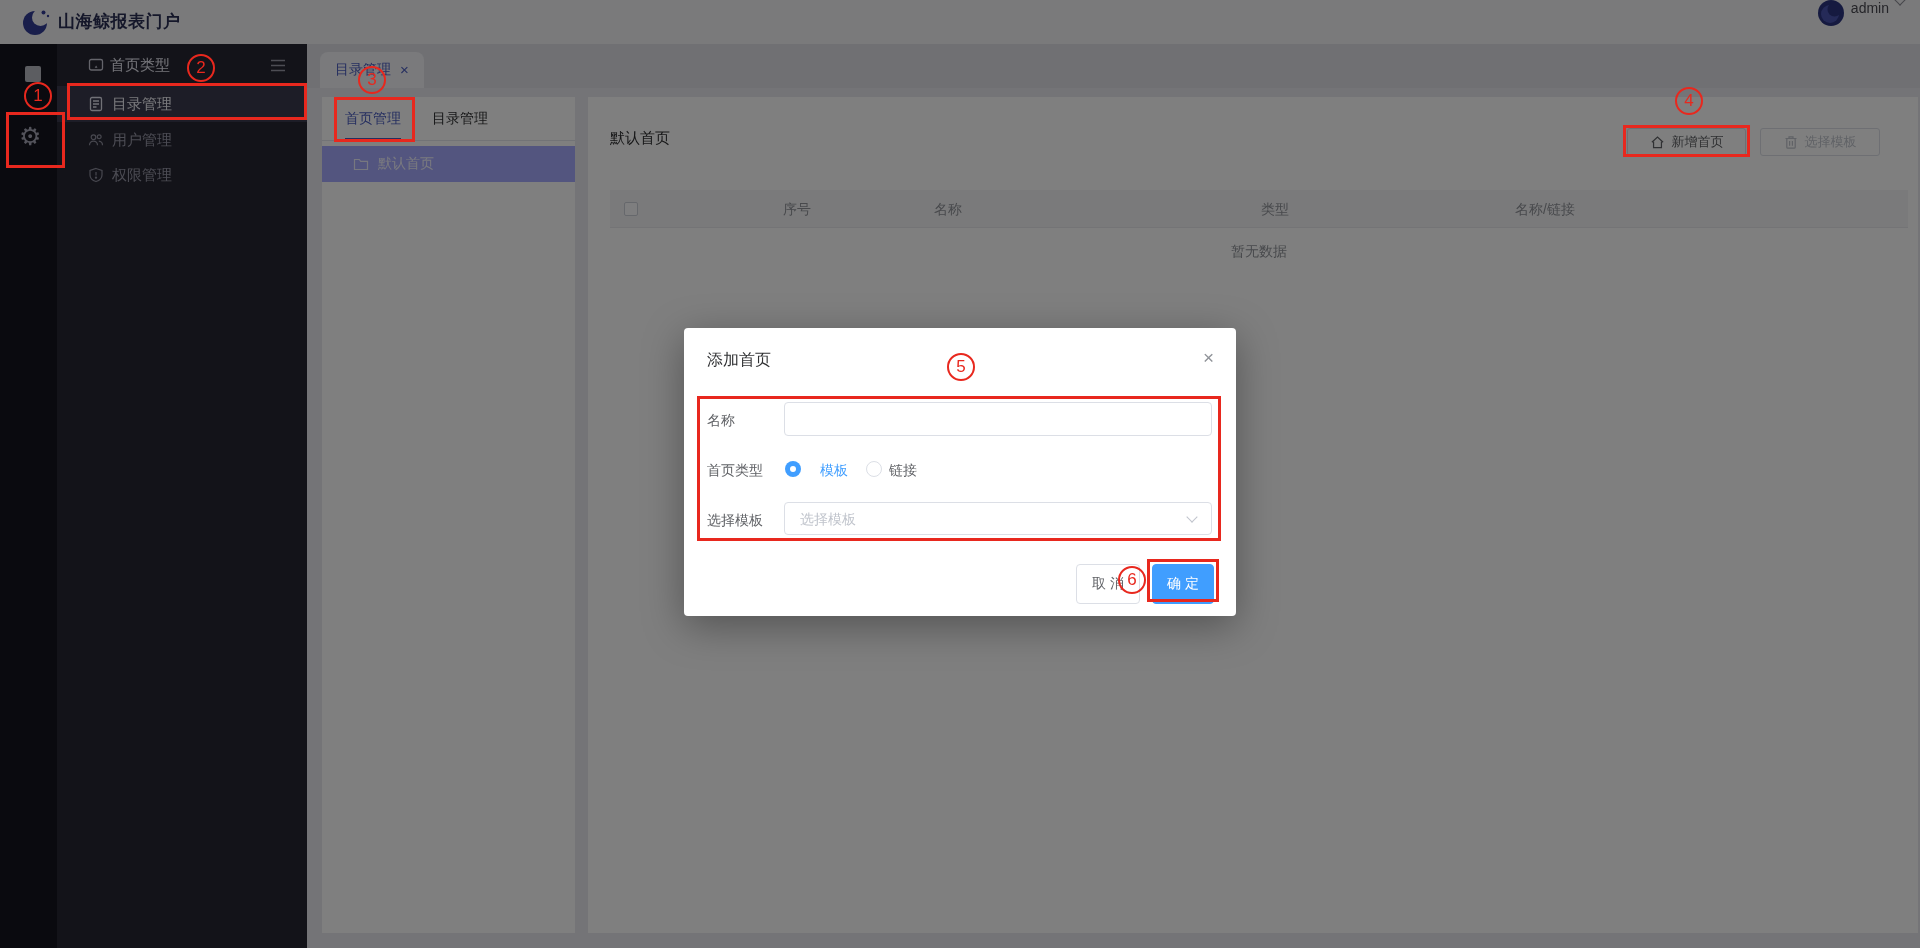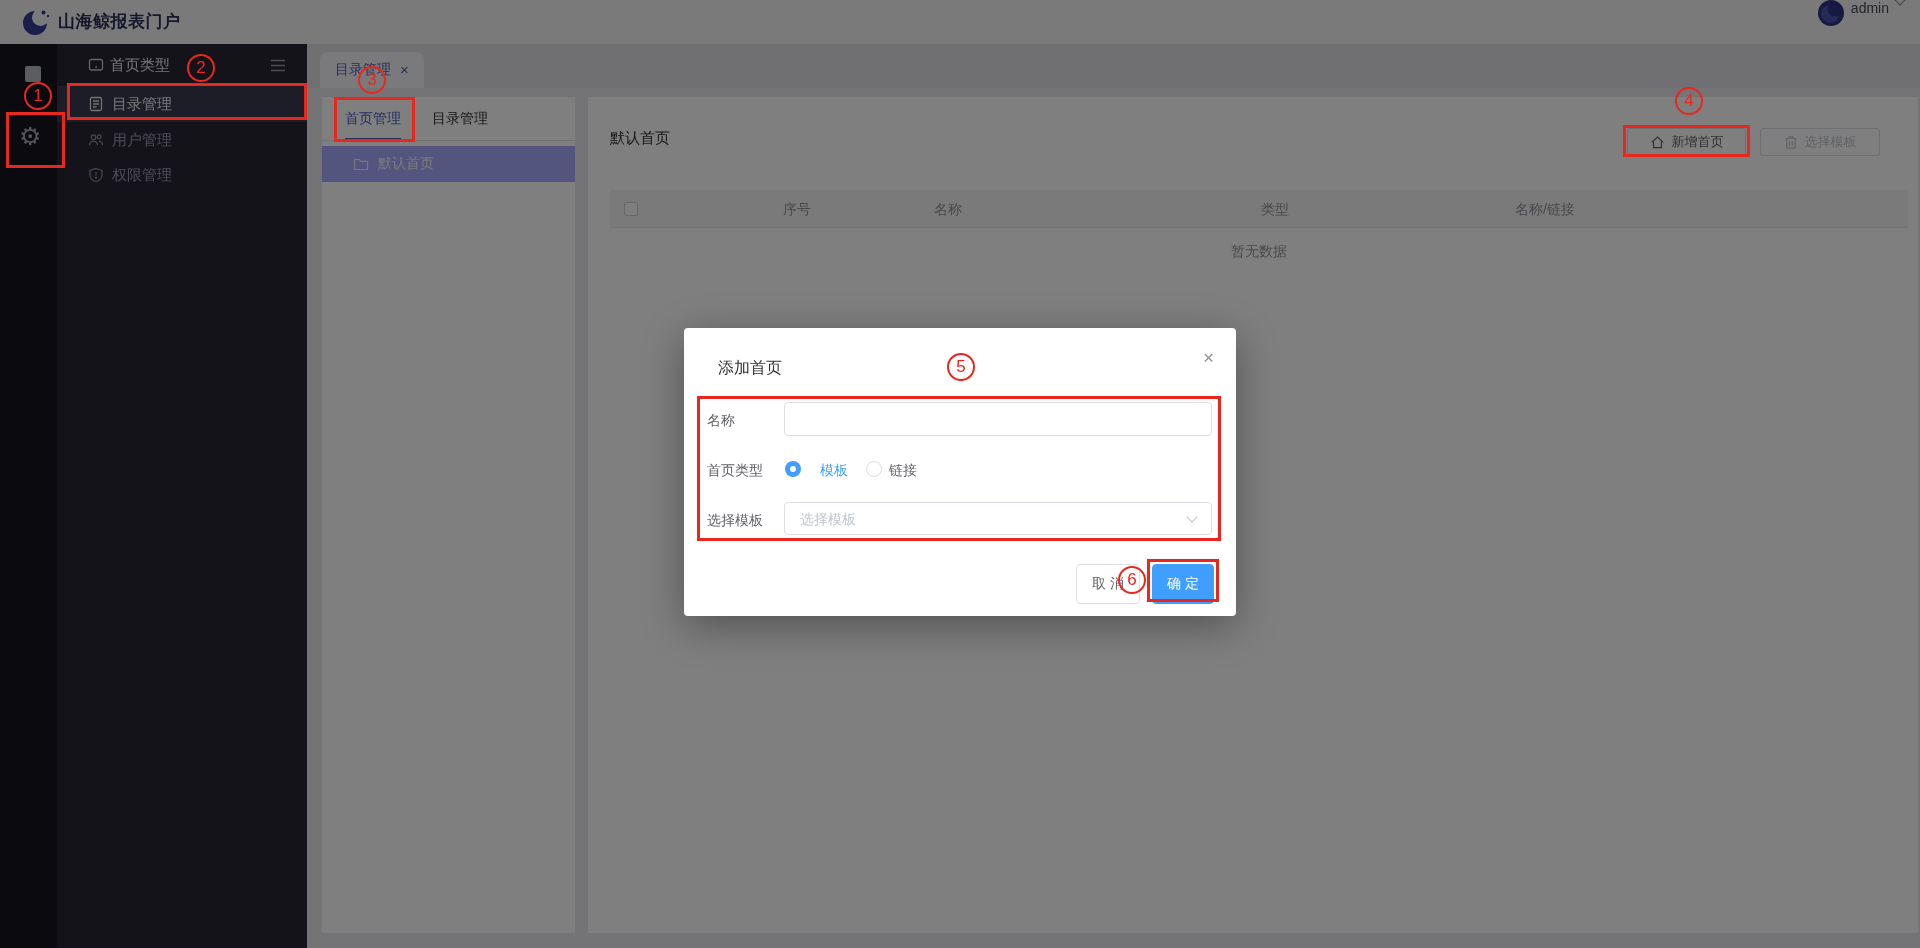--- a/index.html
+++ b/index.html
@@ -54,21 +54,21 @@
   .btn-del { left:1172px; top:31px; width:120px; color:#c0c4cc; }
   .table-head { position:absolute; left:22px; right:10px; top:93px; height:38px; background:#f5f5f7; border-bottom:1px solid #e9e9ed; font-size:14px; color:#909399; }
   .table-head span { position:absolute; top:0; line-height:38px; }
   .checkbox { position:absolute; left:14px; top:12px; width:14px; height:14px; border:1px solid #cdd0d9; border-radius:2px; background:#fdfdfe; cursor:pointer; }
   .col-0 { left:173px; } .col-1 { left:324px; } .col-2 { left:651px; } .col-3 { left:905px; }
   .empty { position:absolute; left:22px; right:10px; top:146px; text-align:center; font-size:14px; color:#909399; }
 
   
   .overlay { position:absolute; inset:0; background:rgba(0,0,0,0.5); z-index:10; }
   .modal { position:absolute; left:684px; top:328px; width:552px; height:288px; background:#fff; border-radius:4px; box-shadow:0 10px 40px rgba(0,0,0,.35); z-index:20; }
-  .modal-title { position:absolute; left:34px; top:22px; font-size:16px; color:#303133;margin-top:8px; }
+  .modal-title { position:absolute; left:23px; top:22px; font-size:16px; color:#303133; }
   .modal-close { position:absolute; right:22px; top:19px; font-size:19px; color:#909399; cursor:pointer; }
   .fld-label { position:absolute; left:23px; font-size:14px; color:#606266; }
   .lb1 { top:84px; } .lb2 { top:134px; } .lb3 { top:184px; }
   .name-input { position:absolute; left:100px; top:74px; width:428px; height:34px; border:1px solid #dcdfe6; border-radius:4px; outline:none; padding:0 14px; font-size:14px; color:#303133; }
   .radio { position:absolute; width:16px; height:16px; border-radius:50%; cursor:pointer; }
   .radio-on { left:101px; top:133px; background:#409eff; }
   .radio-on::after { content:""; position:absolute; left:5px; top:5px; width:6px; height:6px; border-radius:50%; background:#fff; }
   .radio-off { left:182px; top:133px; background:#fff; border:1px solid #dcdfe6; }
   .rlabel { position:absolute; font-size:14px; top:134px; cursor:pointer; }
   .rl1 { left:136px; color:#409eff; }

